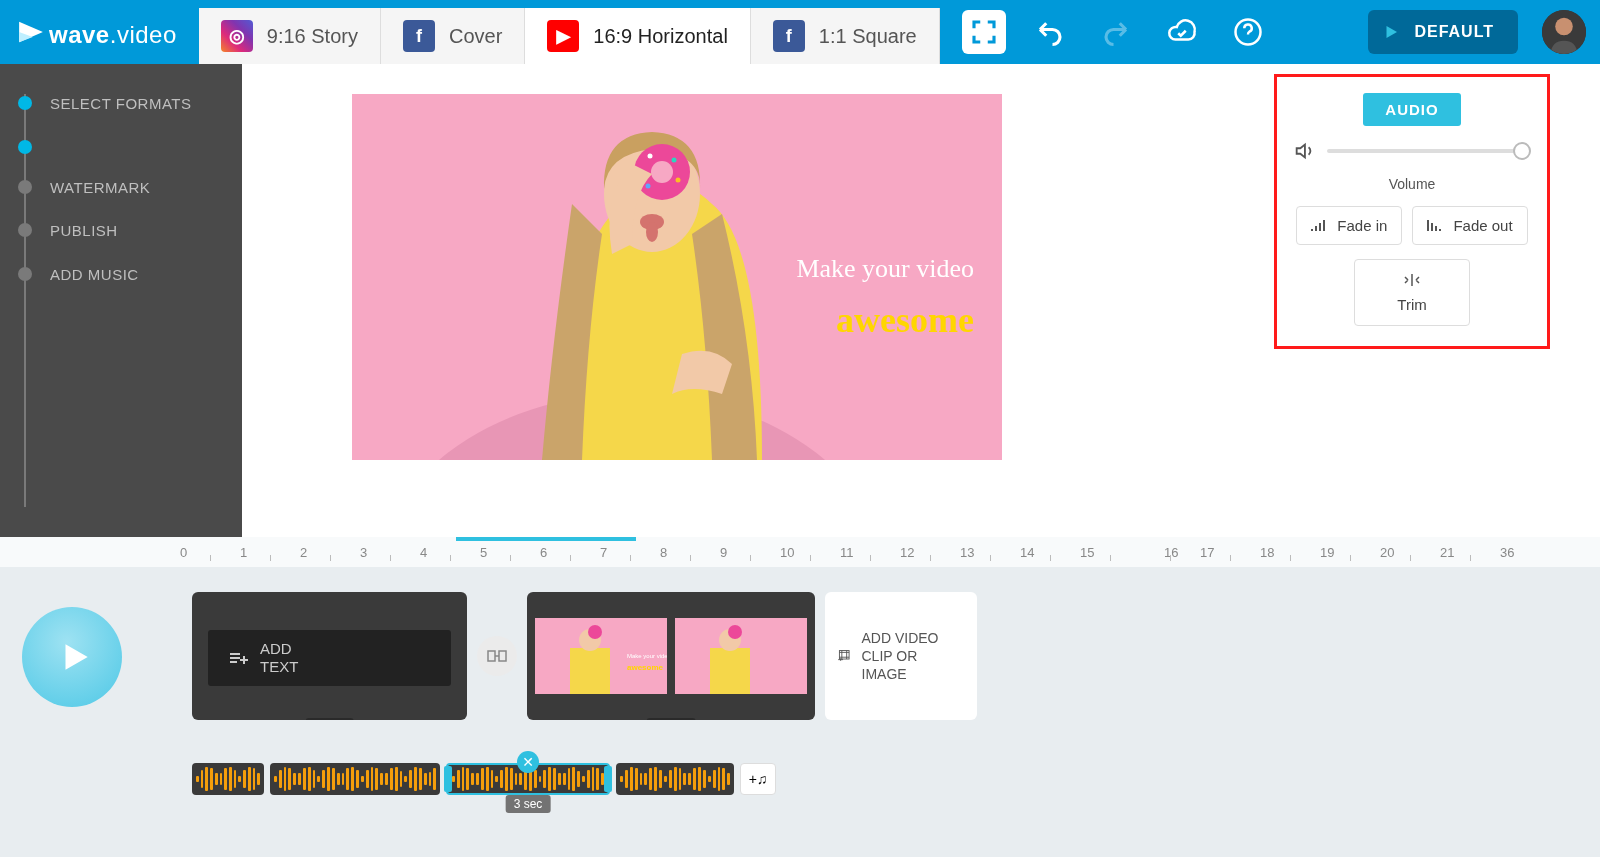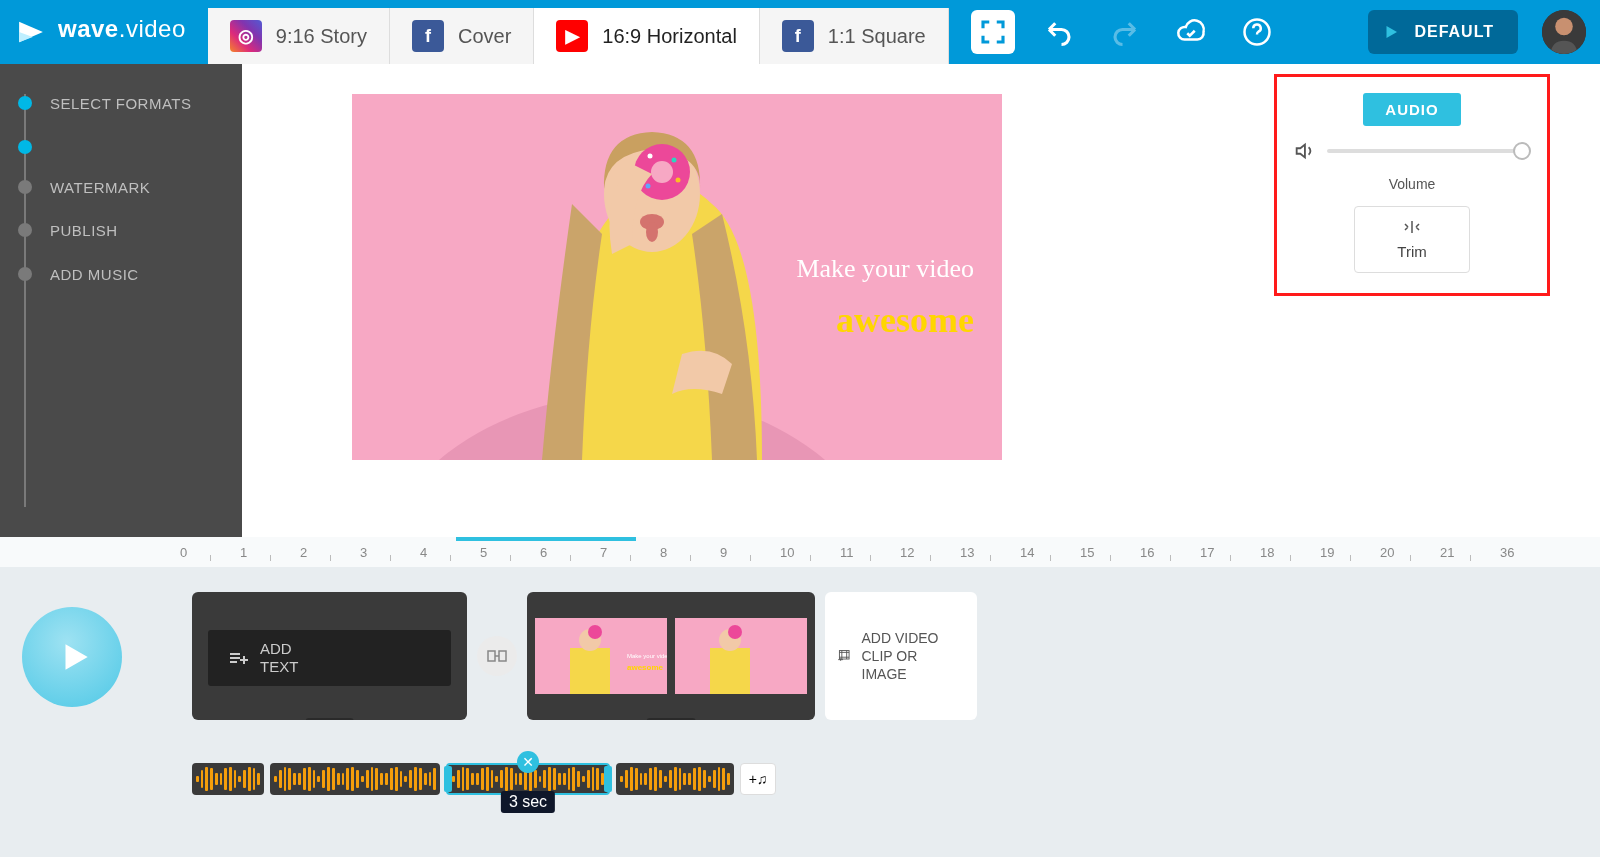--- a/index.html
+++ b/index.html
@@ -1,18 +1,18 @@
 <!DOCTYPE html>
 <html><head>
 <meta charset="utf-8">
 <style>
 *{box-sizing:border-box;margin:0;padding:0;font-family:-apple-system,BlinkMacSystemFont,"Segoe UI",Helvetica,Arial,sans-serif}
 body{width:1600px;height:857px;overflow:hidden;background:#fff}
 .header{height:64px;background:#0099d9;display:flex;align-items:center;padding:0 14px;gap:10px}
-.logo-wrap{display:flex;align-items:flex-start;gap:10px;margin-right:12px}
+.logo-wrap{display:flex;align-items:flex-end;gap:1px;margin-right:12px}
 .logo-icon{width:34px;height:34px}
 .logo-text{color:#fff;font-size:24px;font-weight:400;letter-spacing:.5px}
 .logo-text b{font-weight:600}
 .tabs{display:flex;height:56px;margin-top:8px}
 .tab{background:#fff;border:none;height:56px;padding:0 22px;display:flex;align-items:center;gap:14px;font-size:20px;color:#555;border-right:1px solid #ddd;cursor:pointer}
 .tab.active{background:#fff;color:#222}
 .tab:not(.active){background:#f5f5f5}
 .tab.active{background:#fff}
 .tab .lbl{white-space:nowrap}
 .social-ico{width:32px;height:32px;border-radius:4px;display:flex;align-items:center;justify-content:center;color:#fff;font-weight:bold;font-size:18px}
@@ -73,21 +73,21 @@
 .add-clip-btn{background:#fff;border:none;width:152px;height:128px;border-radius:6px;display:flex;align-items:center;padding:12px;gap:10px;cursor:pointer;color:#555;font-size:14px;text-align:left;line-height:1.3}
 .dur-badge{position:absolute;bottom:-18px;left:50%;transform:translateX(-50%);background:#2a2a2a;color:#fff;font-size:12px;padding:3px 10px;border-radius:3px;white-space:nowrap}
 .audio-row{margin-top:42px;display:flex;align-items:center;gap:6px;padding-left:0}
 .audio-seg{height:32px;background:#3a3a3a;border-radius:4px;display:flex;align-items:center;padding:0 4px;gap:2px}
 .wave-bar{width:3px;background:#f59e0b;border-radius:1px}
 .audio-seg.sel{border:2px solid #2fc0e0;position:relative}
 .audio-seg.sel::before,.audio-seg.sel::after{content:"";position:absolute;width:8px;height:26px;background:#2fc0e0;border-radius:2px;top:1px}
 .audio-seg.sel::before{left:-4px}
 .audio-seg.sel::after{right:-4px}
 .close-x{position:absolute;top:-14px;left:50%;transform:translateX(-50%);width:22px;height:22px;border-radius:50%;background:#2fc0e0;color:#fff;display:flex;align-items:center;justify-content:center;font-size:14px}
-.sel-dur{position:absolute;bottom:-20px;left:50%;transform:translateX(-50%);background:#0f172a;color:#fff;font-size:16px;padding:2px 8px;border-radius:3px}
+.sel-dur{position:absolute;bottom:-20px;left:50%;transform:translateX(-50%);background:#737373;color:#fff;font-size:12px;padding:2px 8px;border-radius:3px}
 .add-audio-btn{width:36px;height:32px;background:#fff;border:1px solid #ddd;border-radius:4px;display:flex;align-items:center;justify-content:center;cursor:pointer;font-size:14px}
 .playhead{position:absolute;top:0;left:456px;width:180px;height:4px;background:#2fc0e0}
 </style>
 </head>
 <body>
 
 <div class="header">
   <div class="logo-wrap">
     <svg class="logo-icon" viewBox="0 0 40 40">
         <path fill="#fff" d="M6 8 L34 20 L6 32 Z"></path>
@@ -220,20 +220,34 @@
       <div class="audio-badge">AUDIO</div>
       <div class="vol-row">
         <svg class="vol-ico" viewBox="0 0 24 24" fill="none" stroke="#555" stroke-width="2">
             <path d="M4 9v6h4l5 4V5L8 9H4zM17 8a5 5 0 0 1 0 8"></path>
           </svg>
         <div class="slider">
             <div class="knob"></div>
           </div>
       </div>
       <div class="vol-label">Volume</div>
+      <div class="fade-row">
+        <button class="fade-btn">
+            <svg width="16" height="14">
+              <path d="M1 12v-2M5 12v-5M9 12v-8M13 12V1" stroke="#555" stroke-width="2"></path>
+            </svg>
+            <span>Fade in</span>
+          </button>
+        <button class="fade-btn">
+            <svg width="16" height="14">
+              <path d="M1 12V1M5 12v-8M9 12v-5M13 12v-2" stroke="#555" stroke-width="2"></path>
+            </svg>
+            <span>Fade out</span>
+          </button>
+      </div>
       <button class="trim-btn">
           <svg width="20" height="16" viewBox="0 0 20 16" fill="none" stroke="#555" stroke-width="1.5">
             <path d="M10 2v12M6 8l-3-3M6 8l-3 3M14 8l3-3M14 8l3 3"></path>
           </svg>
           <span>Trim</span>
         </button>
     </div>
   </div>
 </div>
 
@@ -265,21 +279,21 @@
       <span class="tick" style="left: 840px;">11</span>
       <span class="minor" style="left: 870px;"></span>
       <span class="tick" style="left: 900px;">12</span>
       <span class="minor" style="left: 930px;"></span>
       <span class="tick" style="left: 960px;">13</span>
       <span class="minor" style="left: 990px;"></span>
       <span class="tick" style="left: 1020px;">14</span>
       <span class="minor" style="left: 1050px;"></span>
       <span class="tick" style="left: 1080px;">15</span>
       <span class="minor" style="left: 1110px;"></span>
-      <span class="tick" style="left: 1140px;">16</span>
+      <span class="tick" style="left: 1164px;">16</span>
       <span class="minor" style="left: 1170px;"></span>
       <span class="tick" style="left: 1200px;">17</span>
       <span class="minor" style="left: 1230px;"></span>
       <span class="tick" style="left: 1260px;">18</span>
       <span class="minor" style="left: 1290px;"></span>
       <span class="tick" style="left: 1320px;">19</span>
       <span class="minor" style="left: 1350px;"></span>
       <span class="tick" style="left: 1380px;">20</span>
       <span class="minor" style="left: 1410px;"></span>
       <span class="tick" style="left: 1440px;">21</span>

